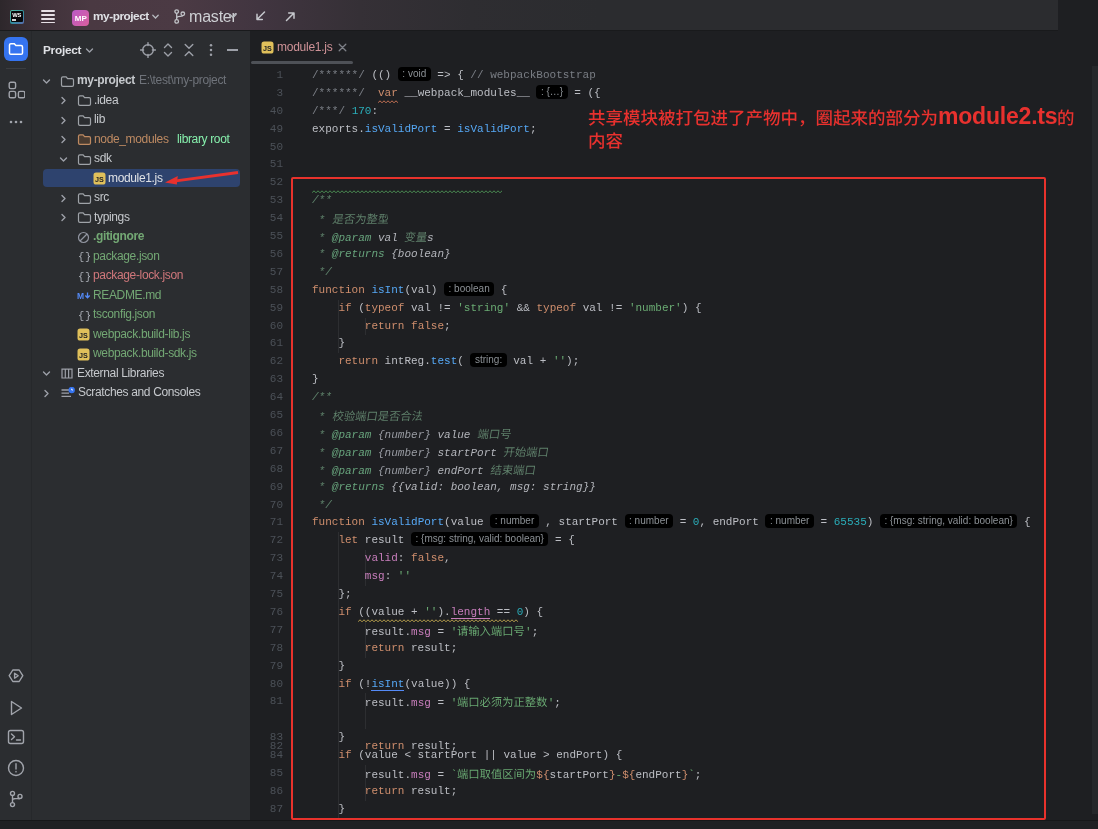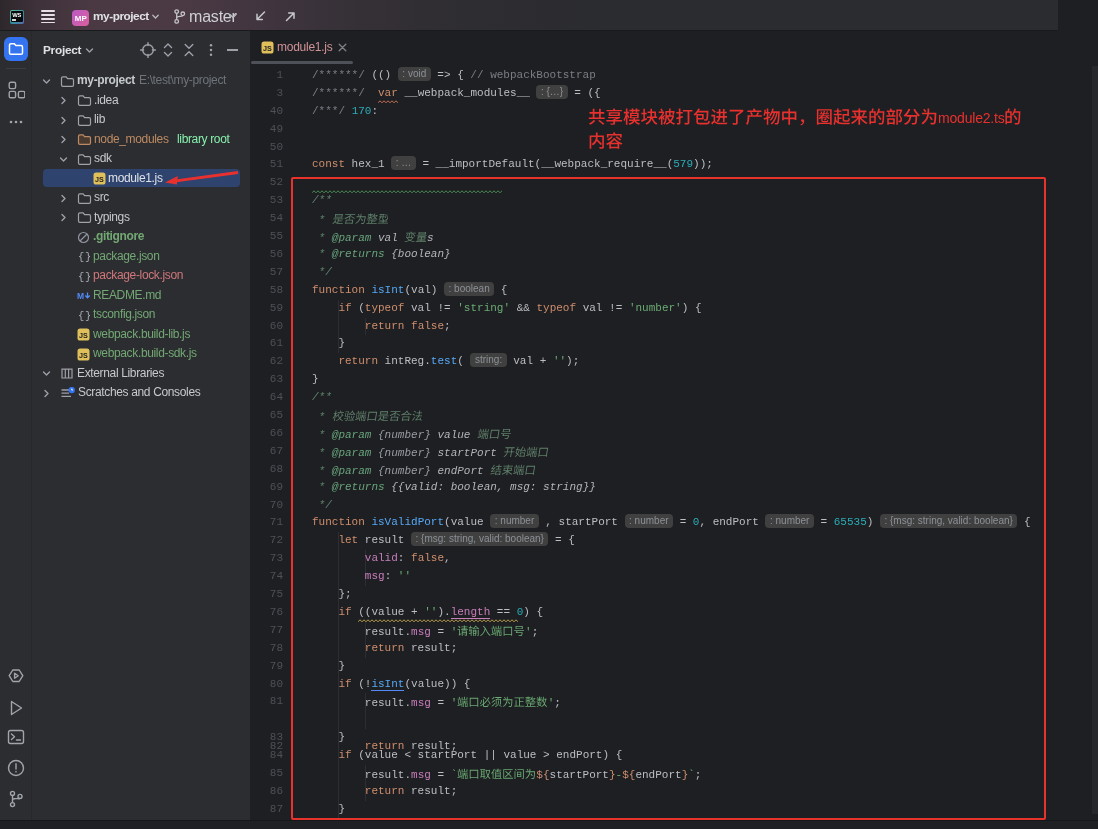--- a/index.html
+++ b/index.html
@@ -10,21 +10,21 @@
 #panel{position:absolute;left:32px;top:31px;width:218px;height:798px;background:#2B2D30}
 .tt{font-size:12px;line-height:19.5px;white-space:pre;letter-spacing:-0.35px}
 .L{position:absolute;left:250px;width:848px;height:17.9px}
 .g{position:absolute;left:0;width:33px;text-align:right;color:#4C5158;font:11px/17.9px 'Liberation Mono'}
 .c{position:absolute;left:62px;color:#BCBEC4;font:11px/17.9px 'Liberation Mono';white-space:pre}
 .c i{font-style:normal}
 i.k{color:#CF8E6D}i.s{color:#6AAB73}i.n{color:#2AACB8}i.f{color:#56A8F5}i.p{color:#C77DBB}
 i.cm{color:#7A7E85}
 i.d,i.dt,i.di,i.dg{font-style:italic}
 i.d{color:#5F826B}i.dt{color:#67A37C}i.di{color:#B3B5BB}i.dg{color:#999CA3}
-i.ch{display:inline-block;background:#404040;color:#8C9196;border-radius:4px;
+i.ch{display:inline-block;background:#000000;color:#8C9196;border-radius:4px;
  font:10px/12px 'Liberation Sans';padding:1px 4.5px;vertical-align:1px;font-style:normal}
 .ul{border-bottom:1px solid #A9ABB0}
 .ulp{border-bottom:1px solid #C77DBB}
 .ulf{border-bottom:1px solid #548AF7}
 </style></head><body>
 <div id="topbar">
     <div class="abs" style="left:9.8px;top:9.5px;width:14px;height:14px;border-radius:2px;background:linear-gradient(140deg,#58C1A8,#2E8F9E 55%,#5B6BB0)"></div>
     <div class="abs" style="left:10.9px;top:10.6px;width:11.8px;height:11.8px;border-radius:1px;background:#08090b"></div>
     <span class="abs" style="left:12.2px;top:11.6px;font-size:5.8px;font-weight:700;color:#fff;letter-spacing:-0.2px">WS</span>
     <div class="abs" style="left:12.4px;top:19.4px;width:4px;height:1.4px;background:#d5d5d5"></div>
@@ -269,27 +269,27 @@
 <div class="L" style="top:84.8px">
     <span class="g">3</span>
     <span class="c"><i class="cm">/******/</i>  <i class="k">var</i> __webpack_modules__ <i class="ch">: {…}</i> = ({</span>
   </div>
 <div class="L" style="top:102.7px">
     <span class="g">40</span>
     <span class="c"><i class="cm">/***/</i> <i class="n">170</i>:</span>
   </div>
 <div class="L" style="top:120.6px">
     <span class="g">49</span>
+    <span class="c">exports.<i class="f">isValidPort</i> = <i class="f">isValidPort</i>;</span>
   </div>
 <div class="L" style="top:138.5px">
     <span class="g">50</span>
   </div>
 <div class="L" style="top:156.4px">
     <span class="g">51</span>
-    <span class="c"><i class="k">const</i> hex_1 <i class="ch">: …</i> = __importDefault(__webpack_require__(<i class="n">579</i>));</span>
   </div>
 <div class="L" style="top:174.3px">
     <span class="g">52</span>
   </div>
 <div class="L" style="top:192.2px">
     <span class="g">53</span>
     <span class="c"><i class="d">/**</i></span>
   </div>
 <div class="L" style="top:210.1px">
     <span class="g">54</span>
@@ -516,21 +516,21 @@
       <use href="#m7269" transform="translate(175.00 20.30) scale(0.01750 -0.01750)"></use>
       <use href="#m4e2d" transform="translate(192.50 20.30) scale(0.01750 -0.01750)"></use>
       <use href="#mff0c" transform="translate(210.00 20.30) scale(0.01750 -0.01750)"></use>
       <use href="#m5708" transform="translate(227.50 20.30) scale(0.01750 -0.01750)"></use>
       <use href="#m8d77" transform="translate(245.00 20.30) scale(0.01750 -0.01750)"></use>
       <use href="#m6765" transform="translate(262.50 20.30) scale(0.01750 -0.01750)"></use>
       <use href="#m7684" transform="translate(280.00 20.30) scale(0.01750 -0.01750)"></use>
       <use href="#m90e8" transform="translate(297.50 20.30) scale(0.01750 -0.01750)"></use>
       <use href="#m5206" transform="translate(315.00 20.30) scale(0.01750 -0.01750)"></use>
       <use href="#m4e3a" transform="translate(332.50 20.30) scale(0.01750 -0.01750)"></use>
-    </svg><span style="font-size:14px;font-weight:400;color:#E8312E;letter-spacing:-0.2px">module2.ts</span><svg width="17.50" height="25.34" style="vertical-align:-5.04px;" fill="#E8312E">
+    </svg><span style="font-size:23px;font-weight:700;color:#E8312E;letter-spacing:-0.2px">module2.ts</span><svg width="17.50" height="25.34" style="vertical-align:-5.04px;" fill="#E8312E">
       <use href="#m7684" transform="translate(0.00 20.30) scale(0.01750 -0.01750)"></use>
     </svg></div>
 <div class="abs" style="left:588px;top:126.5px;white-space:nowrap"><svg width="35.00" height="25.34" style="vertical-align:-5.04px;" fill="#E8312E">
       <use href="#m5185" transform="translate(0.00 20.30) scale(0.01750 -0.01750)"></use>
       <use href="#m5bb9" transform="translate(17.50 20.30) scale(0.01750 -0.01750)"></use>
     </svg></div>
 <svg width="0" height="0" style="position:absolute">
     <defs>
       <path id="r662f" d="M236 607H757V525H236ZM236 742H757V661H236ZM164 799V468H833V799ZM231 299C205 153 141 40 35 -29C52 -40 81 -68 92 -81C158 -34 210 30 248 109C330 -29 459 -60 661 -60H935C939 -39 951 -6 963 12C911 11 702 10 664 11C622 11 582 12 546 16V154H878V220H546V332H943V399H59V332H471V29C384 51 320 98 281 190C291 221 299 254 306 289Z"></path>
       <path id="r5426" d="M579 565C694 517 833 436 905 378L959 435C885 490 747 569 633 615ZM177 298V-80H254V-32H750V-78H831V298ZM254 35V232H750V35ZM66 783V712H509C393 590 213 491 35 434C52 419 77 384 88 366C217 415 349 484 461 570V327H537V634C563 659 588 685 610 712H934V783Z"></path>

